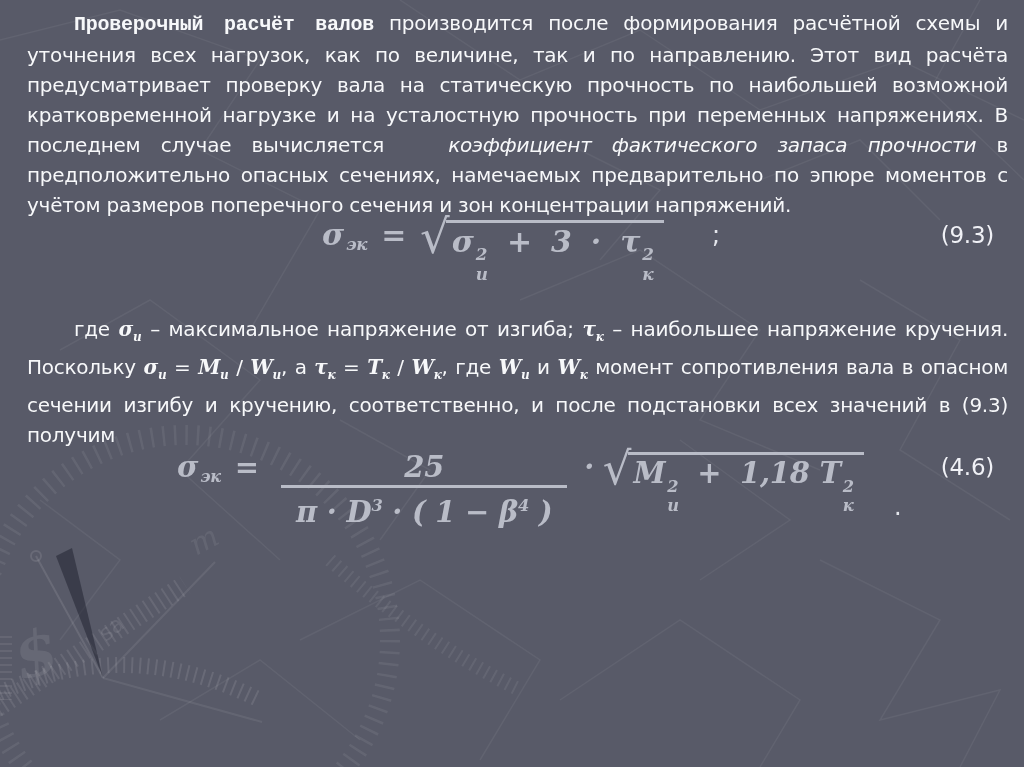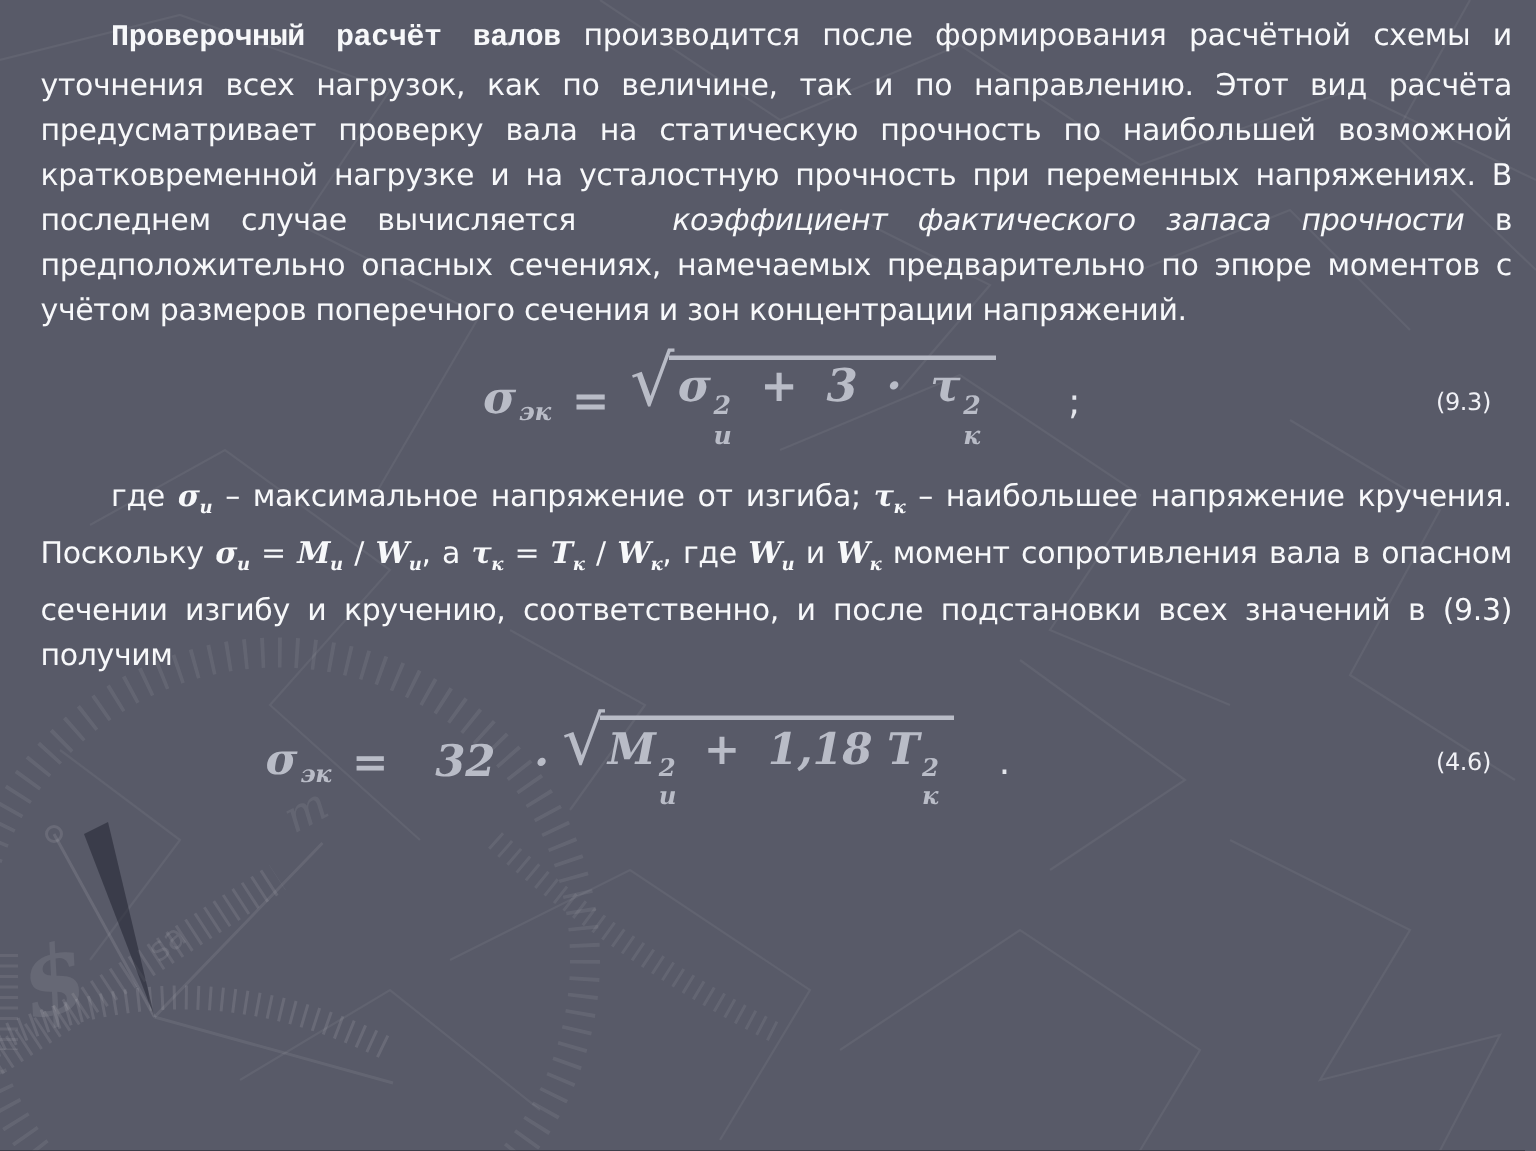--- a/index.html
+++ b/index.html
@@ -17,21 +17,21 @@
     text-align:justify;
   }
   .para { margin:0; text-indent:47px; }
   .para b { font-weight:bold;font-family:Liberation Mono, monospace; }
   .para i { font-style:italic;margin-left:44px; }
   
   .mv { font-family:"DejaVu Serif", serif; font-style:italic; font-weight:bold; white-space:nowrap; }
   .mv sub { font-size:0.6em; }
   
   .eqrow {
-    display:flex; align-items:center;
+    display:flex; 
     font-family:"DejaVu Serif", serif; font-style:italic; font-weight:bold;
     color:#b9bcc7; padding-right:14px;
   }
   .eqrow-93 { font-size:30px; height:94px; padding-left:295px; }
   .eqrow-95 { font-size:29px; min-height:110px; padding-left:150px; margin-top:2px; }
   .lsub { font-size:0.55em; position:relative; top:0.32em; margin-left:2px; }
   .rel { margin:0 14px; }
   
   .ss { display:inline-flex; flex-direction:column; align-items:flex-start;
         font-size:0.56em; line-height:1.05; vertical-align:-0.5em; margin-left:2px; }
@@ -49,21 +49,21 @@
           vertical-align:middle; margin:0 0.3em; }
   .fnum { padding:0 0.3em 0.1em; }
   .fden { border-top:3px solid currentColor; padding:0.12em 0.5em 0; white-space:nowrap; }
   .fsup { font-size:0.56em; vertical-align:super; }
   
   .punct { font-family:"DejaVu Sans", sans-serif; font-style:normal; font-weight:normal;
            color:#e4e6ec; font-size:24px; }
   .punct-93 { margin-left:48px; }
   .punct-95 { margin-left:30px; align-self:center; }
   .eqnum { margin-left:auto; font-family:"DejaVu Sans", sans-serif; font-style:normal;
-           font-weight:normal; color:#f0f1f6; font-size:16px; }
+           font-weight:normal; color:#f0f1f6; font-size:23px; }
 </style>
 </head>
 <body>
 
 <div class="slide">
 
   <svg class="bg" width="1024" height="767" viewBox="0 0 1024 767">
     <g stroke="rgba(255,255,255,0.055)" stroke-width="1.5" fill="none">
       <polyline points="0,40 120,10 260,60 200,150 320,210 250,330"></polyline>
       <polyline points="400,0 520,80 640,30 760,110 900,60 1024,120"></polyline>
@@ -125,21 +125,22 @@
       <span class="punct punct-93">;</span>
       <span class="eqnum">(9.3)</span>
     </div>
 
     <p class="para"><span>где </span><span class="mv"><span>σ</span><sub>и</sub></span><span> – максимальное напряжение от изгиба; </span><span class="mv"><span>τ</span><sub>к</sub></span><span> – наибольшее напряжение кручения. Поскольку </span><span class="mv"><span>σ</span><sub>и</sub></span><span> = </span><span class="mv"><span>M</span><sub>и</sub></span><span> / </span><span class="mv"><span>W</span><sub>и</sub></span><span>, а </span><span class="mv"><span>τ</span><sub>к</sub></span><span> = </span><span class="mv"><span>T</span><sub>к</sub></span><span> / </span><span class="mv"><span>W</span><sub>к</sub></span><span>, где </span><span class="mv"><span>W</span><sub>и</sub></span><span> и </span><span class="mv"><span>W</span><sub>к</sub></span><span> момент сопротивления вала в опасном сечении изгибу и кручению, соответственно, и после подстановки всех значений в (9.3) получим</span></p>
 
     <div class="eqrow eqrow-95">
       <span><span>σ</span><span class="lsub">эк</span></span>
       <span class="rel">=</span>
       <span class="frac">
-        <span class="fnum">32</span>
+        <span class="fnum">25</span>
+        <span class="fden"><span>π · D</span><span class="fsup">3</span><span> · ( 1 − β</span><span class="fsup">4</span><span> )</span></span>
       </span>
       <span class="op">·</span>
       <span class="sqrt">
         <span class="rsym">√</span>
           <span class="rbody">
           <span><span>M</span><span class="ss">
                 <span class="s-sup">2</span>
                 <span class="s-sub">и</span>
               </span></span>
           <span class="op">+</span>

